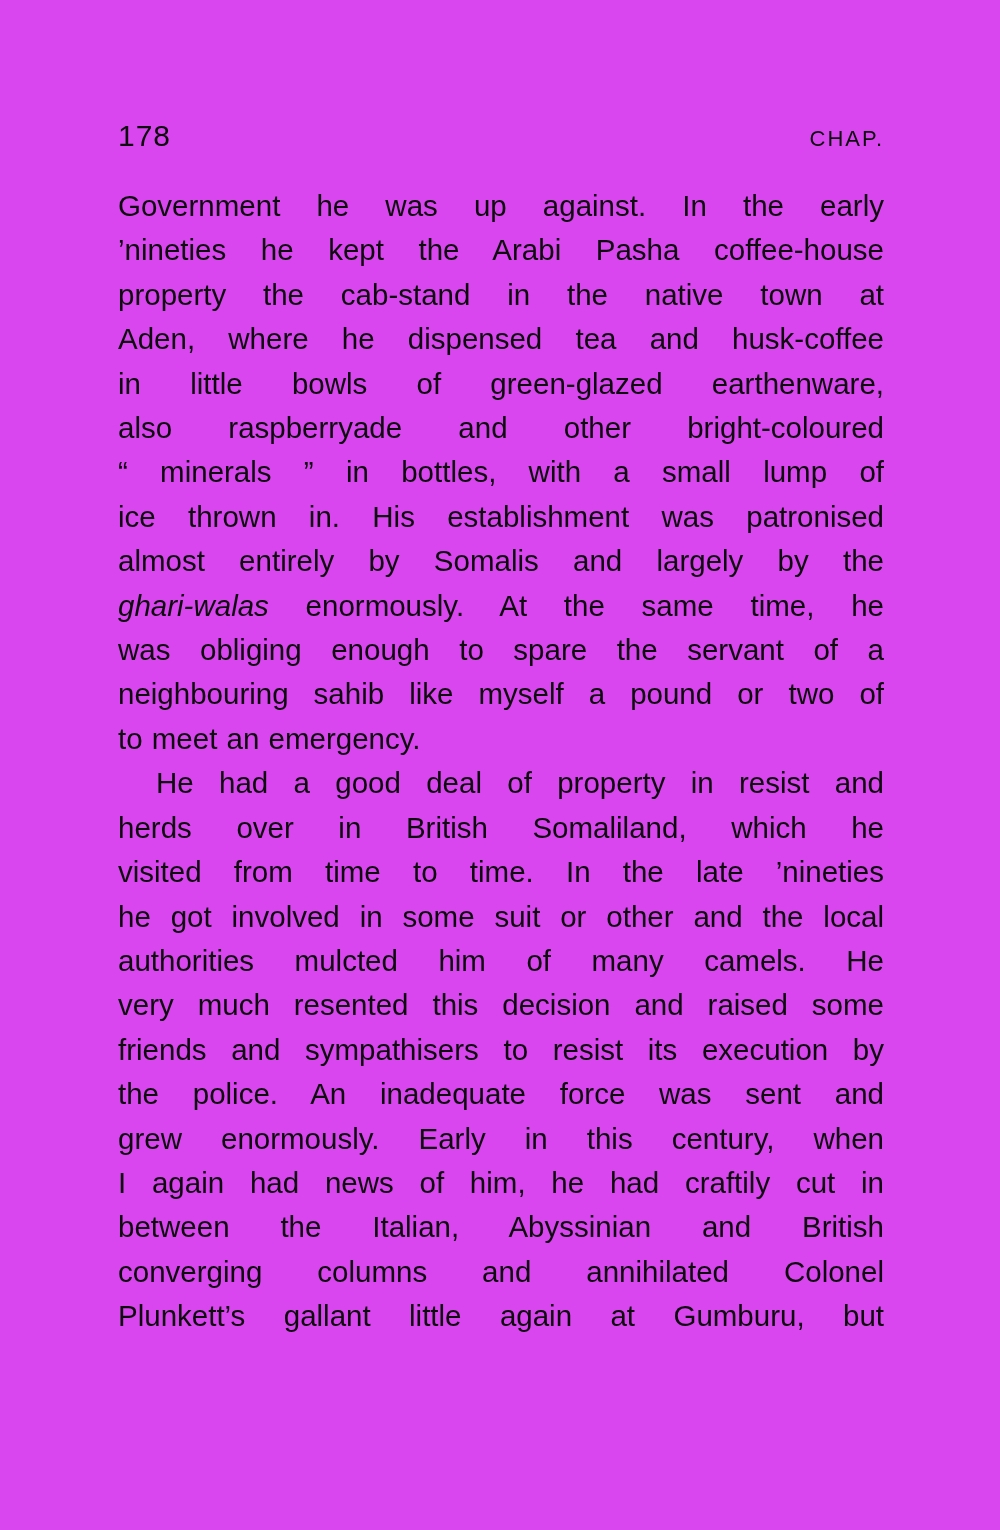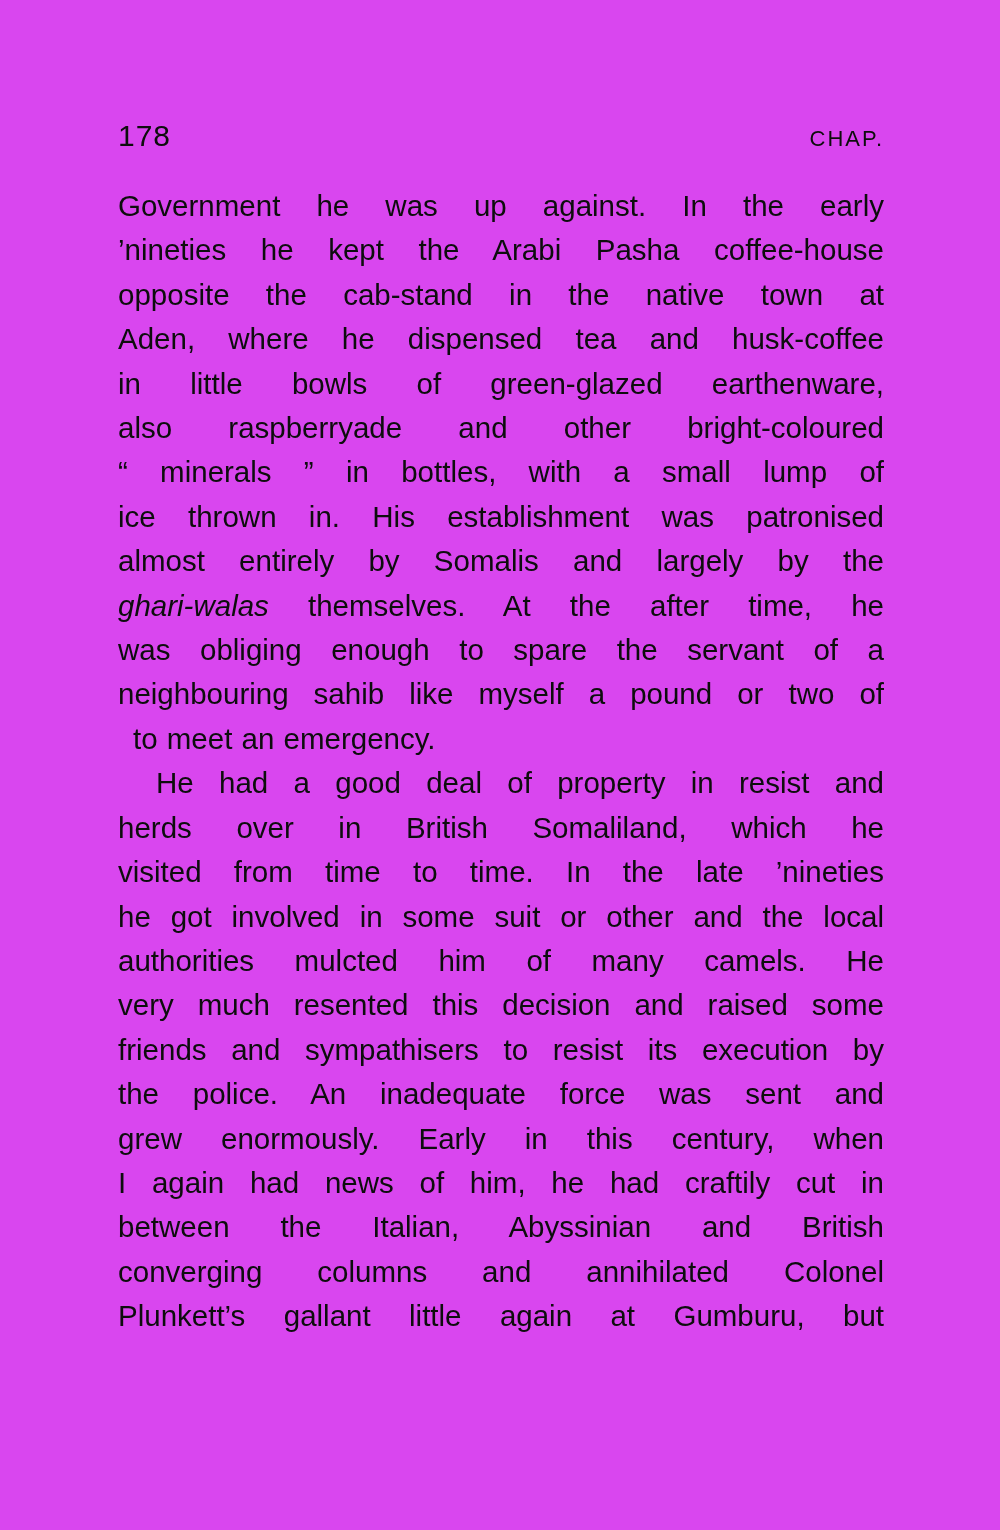--- a/index.html
+++ b/index.html
@@ -54,48 +54,47 @@
   }
   .line {
     font-size: 29.5px;
     line-height: 44.4px;
     text-align: justify;
     text-align-last: justify;
     word-spacing: 1px;
   }
   .line.noj {
     text-align-last: left;
-    margin-left: 15px;
   }
   .line.indent {
     text-indent: 38px;
   }
   .italic {
     font-style: italic;
   }
 </style>
 </head>
 <body>
 
 <div class="page">
   <div class="page-header">
     <span class="page-number">178</span>
     <span class="chapter-label">CHAP.</span>
   </div>
   <div class="page-body">
       <div class="line"><span>Government he was up against.  In the early</span></div>
       <div class="line"><span>’nineties he kept the Arabi Pasha coffee-house</span></div>
-      <div class="line"><span>opposite the cab-stand in the native town at</span></div>
+      <div class="line"><span>property the cab-stand in the native town at</span></div>
       <div class="line"><span>Aden, where he dispensed tea and husk-coffee</span></div>
       <div class="line"><span>in little bowls of green-glazed earthenware,</span></div>
       <div class="line"><span>also raspberryade and other bright-coloured</span></div>
       <div class="line"><span>“ minerals ” in bottles, with a small lump of</span></div>
       <div class="line"><span>ice thrown in.  His establishment was patronised</span></div>
       <div class="line"><span>almost entirely by Somalis and largely by the</span></div>
-      <div class="line"><span class="italic">ghari-walas</span><span> themselves.  At the after time, he</span></div>
+      <div class="line"><span class="italic">ghari-walas</span><span> enormously.  At the same time, he</span></div>
       <div class="line"><span>was obliging enough to spare the servant of a</span></div>
       <div class="line"><span>neighbouring sahib like myself a pound or two of</span></div>
       <div class="line noj"><span>to meet an emergency.</span></div>
       <div class="line indent"><span>He had a good deal of property in resist and</span></div>
       <div class="line"><span>herds over in British Somaliland, which he</span></div>
       <div class="line"><span>visited from time to time.  In the late ’nineties</span></div>
       <div class="line"><span>he got involved in some suit or other and the local</span></div>
       <div class="line"><span>authorities mulcted him of many camels.  He</span></div>
       <div class="line"><span>very much resented this decision and raised some</span></div>
       <div class="line"><span>friends and sympathisers to resist its execution by</span></div>

